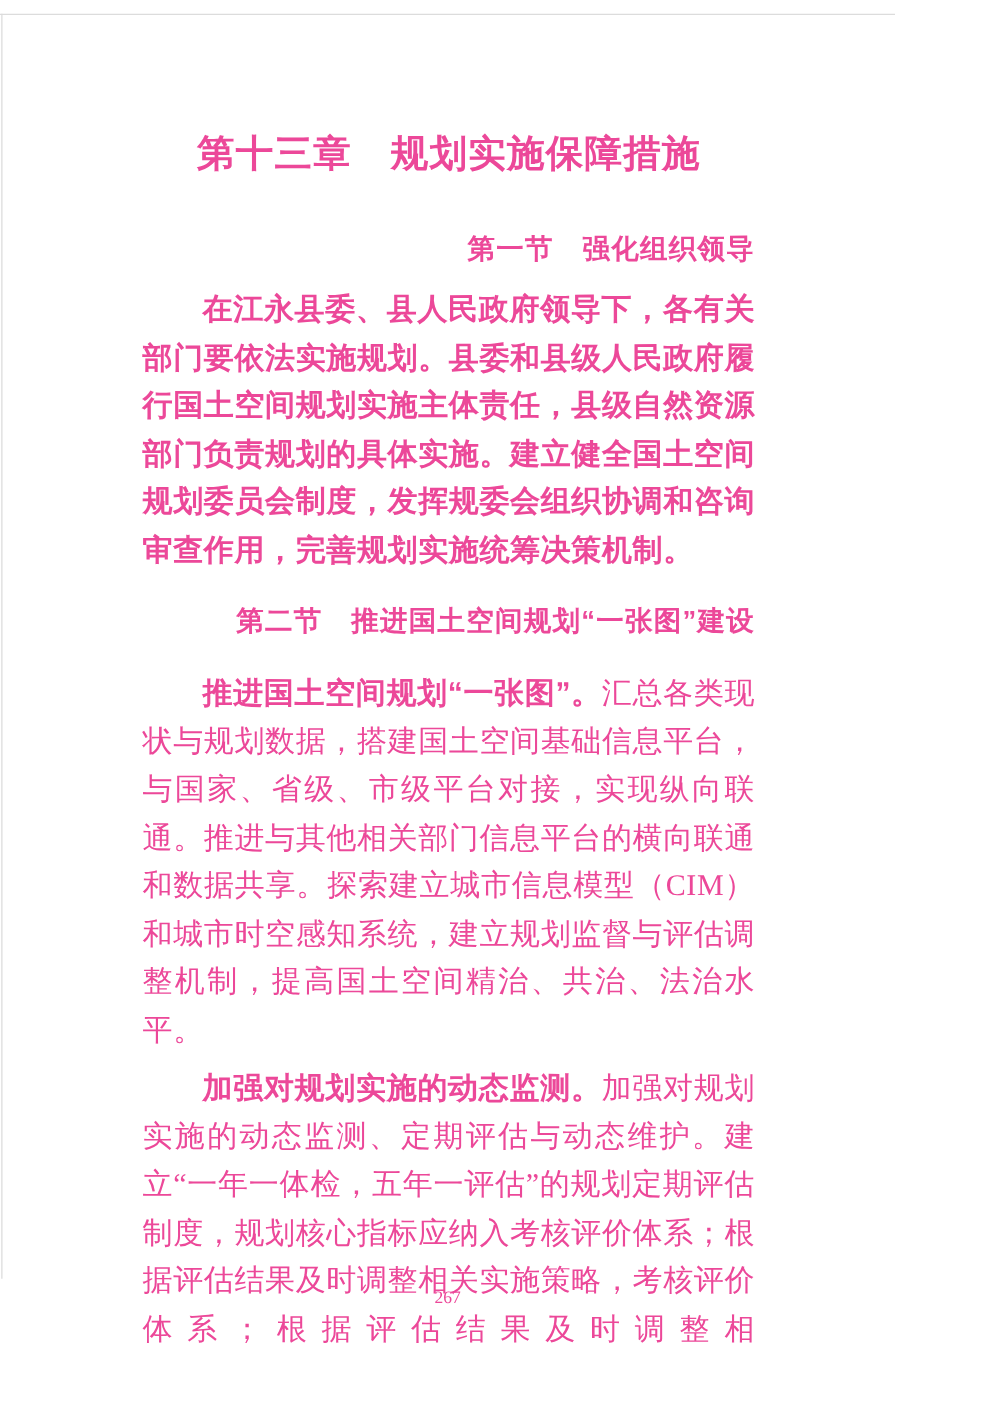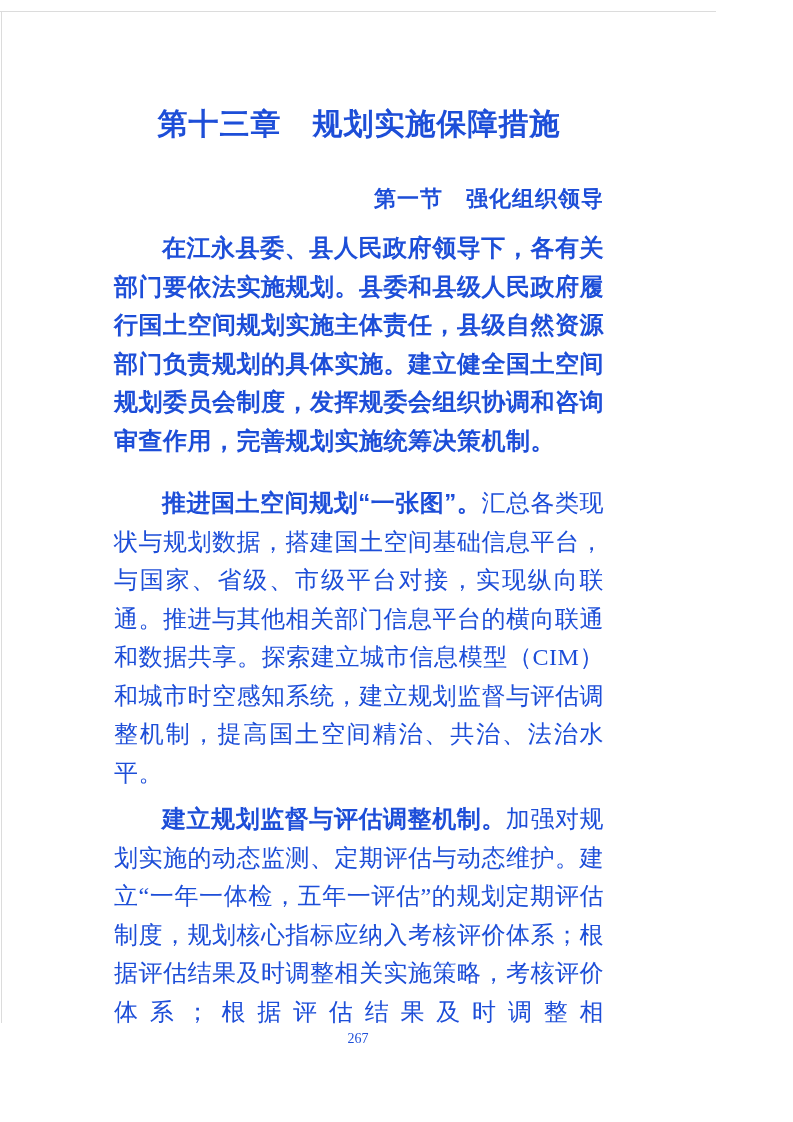--- a/index.html
+++ b/index.html
@@ -2,21 +2,21 @@
 <html><head>
 <meta charset="utf-8">
 <style>
   html, body { margin: 0; padding: 0; background: #ffffff; }
   .page {
     position: relative;
     width: 716px;
     height: 1122px;
     background: #ffffff;
     overflow: hidden;
-    color: #1d4ed8;
+    color: #ec4899;
     font-family: "Liberation Serif", serif;
   }
   
   .edge-top {
     position: absolute; left: 0; top: 11px;
     width: 793px; height: 1px; background: #dcdcdc;
   }
   .edge-left {
     position: absolute; left: 1px; top: 11px;
     width: 1px; height: 1012px; background: #dcdcdc;
@@ -77,20 +77,21 @@
   <div class="edge-top"></div>
   <div class="edge-left"></div>
 
   <main class="content">
     <h1 class="chapter-title">第十三章　规划实施保障措施</h1>
 
     <h2 class="section-heading">第一节　强化组织领导</h2>
 
     <p class="body-para p1">在江永县委、县人民政府领导下，各有关部门要依法实施规划。县委和县级人民政府履行国土空间规划实施主体责任，县级自然资源部门负责规划的具体实施。建立健全国土空间规划委员会制度，发挥规委会组织协调和咨询审查作用，完善规划实施统筹决策机制。</p>
 
+    <h2 class="section-heading heading-2">第二节　推进国土空间规划“一张图”建设</h2>
 
     <p class="body-para p2"><span class="lead">推进国土空间规划“一张图”。</span><span>汇总各类现状与规划数据，搭建国土空间基础信息平台，与国家、省级、市级平台对接，实现纵向联通。推进与其他相关部门信息平台的横向联通和数据共享。探索建立城市信息模型（CIM）和城市时空感知系统，建立规划监督与评估调整机制，提高国土空间精治、共治、法治水平。</span></p>
 
-    <p class="body-para p3"><span class="lead">建立规划监督与评估调整机制。</span><span>加强对规划实施的动态监测、定期评估与动态维护。建立“一年一体检，五年一评估”的规划定期评估制度，规划核心指标应纳入考核评价体系；根据评估结果及时调整相关实施策略，考核评价体系；根据评估结果及时调整相</span></p>
+    <p class="body-para p3"><span class="lead">加强对规划实施的动态监测。</span><span>加强对规划实施的动态监测、定期评估与动态维护。建立“一年一体检，五年一评估”的规划定期评估制度，规划核心指标应纳入考核评价体系；根据评估结果及时调整相关实施策略，考核评价体系；根据评估结果及时调整相</span></p>
   </main>
 
   <div class="page-number">267</div>
 </div>
 
 </body></html>

